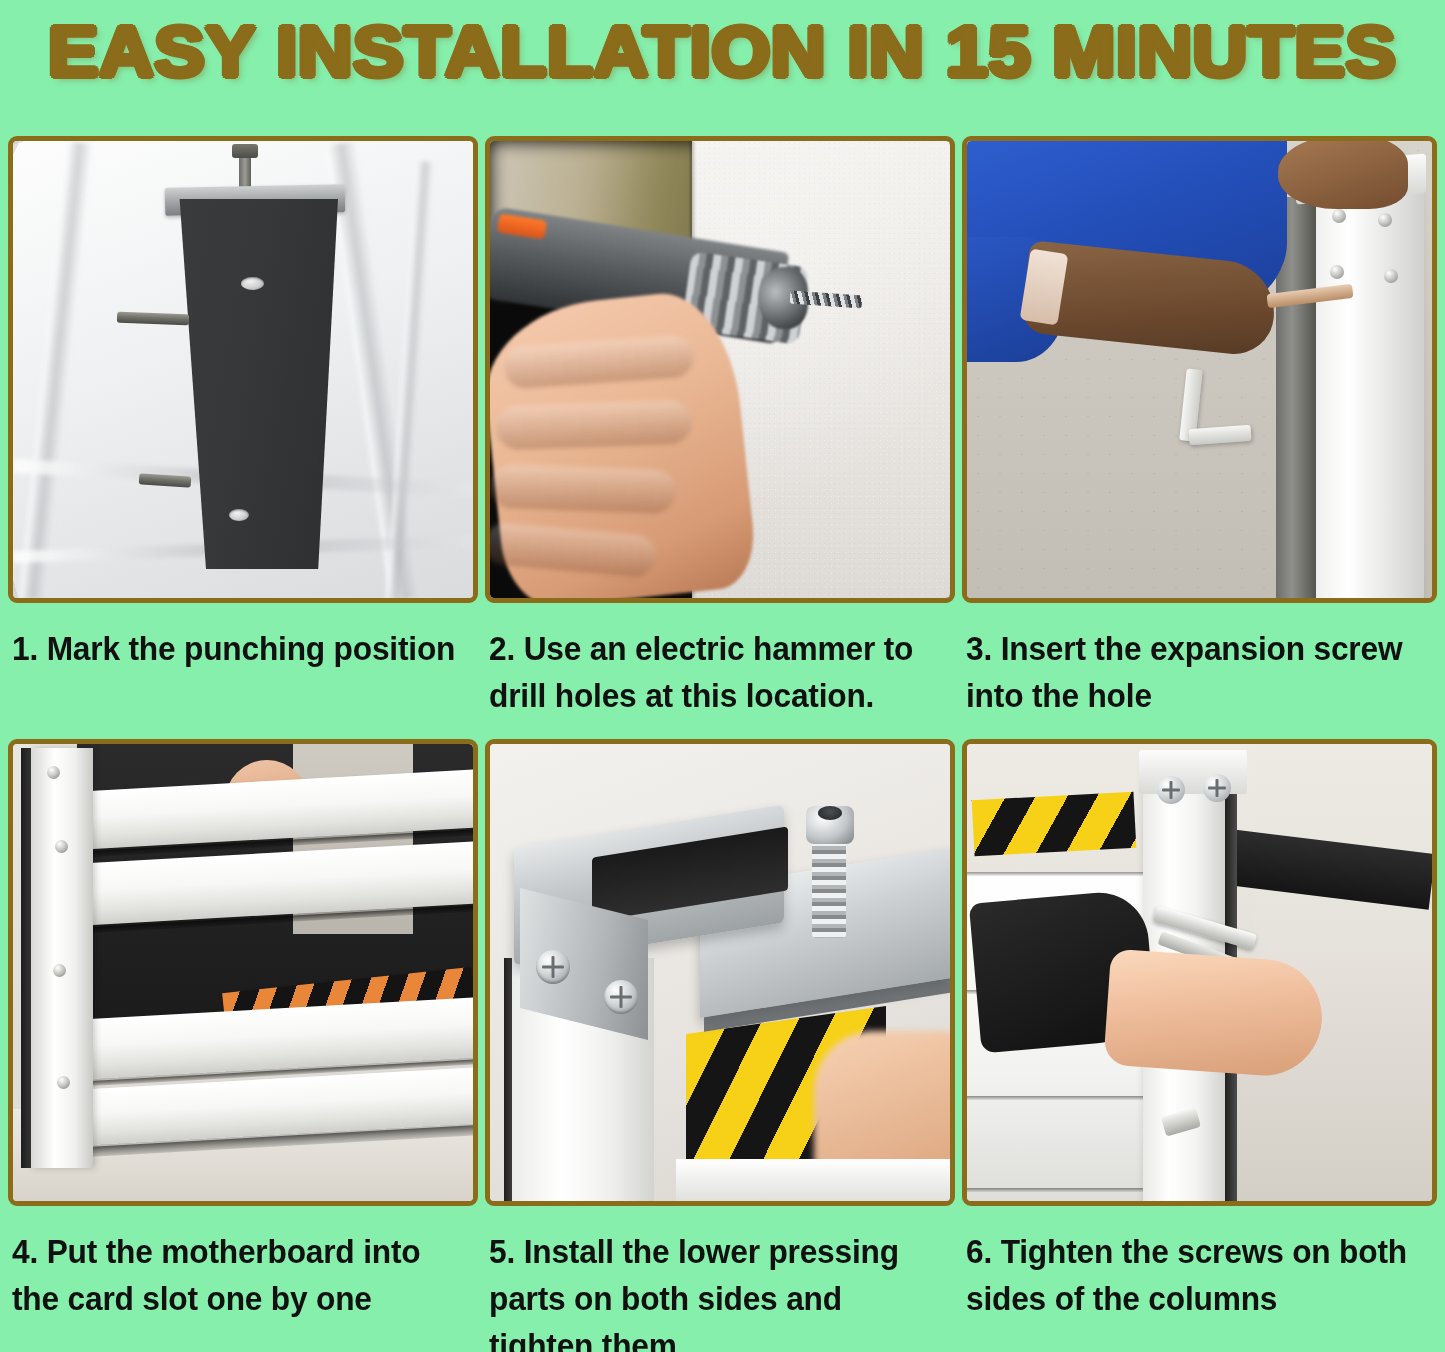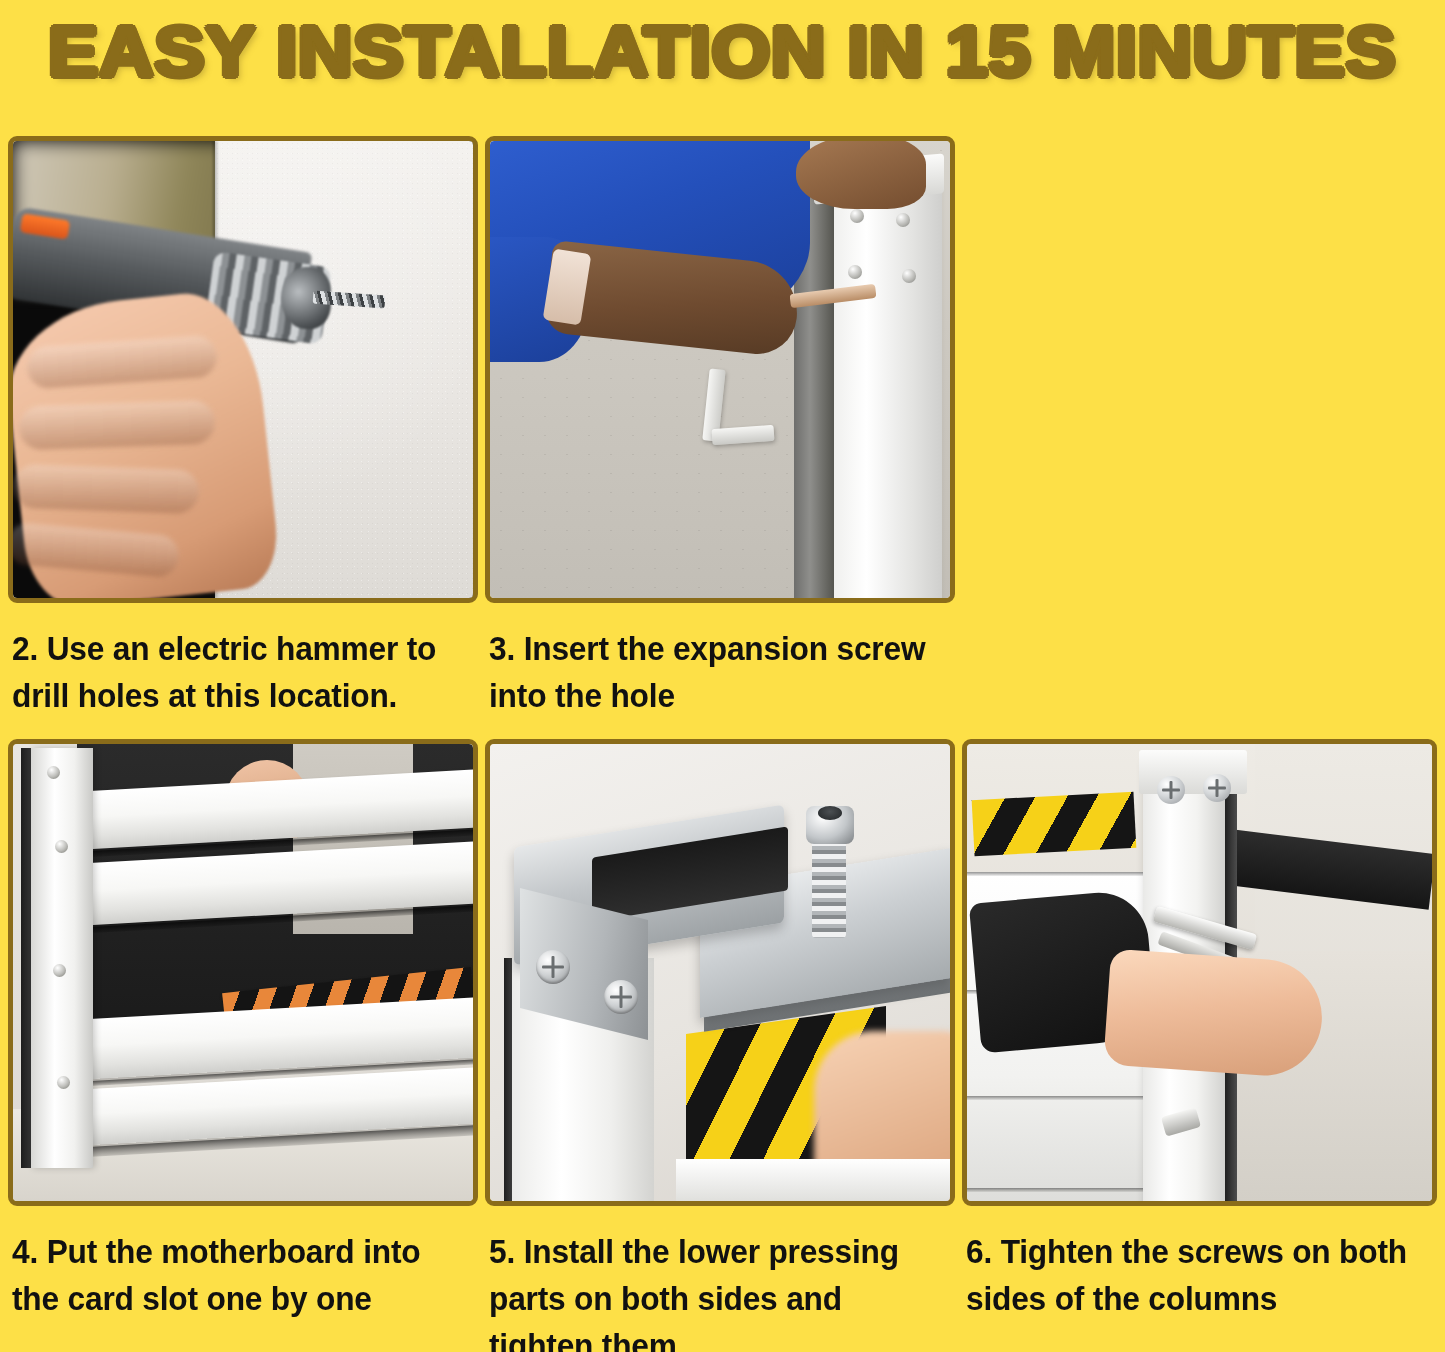--- a/index.html
+++ b/index.html
@@ -12,21 +12,21 @@
     width: 1445px;
     height: 1352px;
     font-family: "Liberation Sans", sans-serif;
     overflow: hidden;
   }
 
   .sheet {
     position: relative;
     width: 1445px;
     height: 1352px;
-    background: #fde047;
+    background: #86efac;
   }
 
   
   .title-bar {
     position: absolute;
     left: 0;
     top: 0;
     width: 1445px;
     height: 104px;
     display: flex;
@@ -593,20 +593,41 @@
 <body>
 
 <div class="sheet">
 
   <div class="title-bar">
     <div class="title-text">EASY INSTALLATION IN 15 MINUTES</div>
   </div>
 
   <div class="grid">
 
+    <div class="cell">
+      <div class="photo-frame">
+        <div class="photo">
+          <div class="p1-bg"></div>
+          <div class="p1-fold" style="left:30px;  top:0;    width:26px; height:460px; transform:rotate(6deg);"></div>
+          <div class="p1-fold" style="left:345px; top:0;    width:30px; height:460px; transform:rotate(-8deg);"></div>
+          <div class="p1-fold" style="left:388px; top:20px; width:18px; height:440px; transform:rotate(4deg);"></div>
+          <div class="p1-fold" style="left:0;   top:330px;  width:460px; height:14px; transform:rotate(3deg);"></div>
+          <div class="p1-fold" style="left:0;   top:402px;  width:460px; height:12px; transform:rotate(-2deg);"></div>
+          <div class="p1-rod"></div>
+          <div class="p1-nut"></div>
+          <div class="p1-cap"></div>
+          <div class="p1-plate"></div>
+          <div class="p1-bolt" style="left:104px; top:172px; width:72px; transform:rotate(2deg);"></div>
+          <div class="p1-bolt" style="left:126px; top:334px; width:52px; transform:rotate(4deg);"></div>
+          <div class="p1-hole" style="left:228px; top:136px; width:23px; height:13px;"></div>
+          <div class="p1-hole" style="left:216px; top:368px; width:20px; height:12px;"></div>
+        </div>
+      </div>
+      <div class="caption">1. Mark the punching position</div>
+    </div>
 
     <div class="cell">
       <div class="photo-frame">
         <div class="photo">
           <div class="p2-bg"></div>
           <div class="p2-blurtop"></div>
           <div class="p2-wall"></div>
           <div class="p2-walledge" style="left:200px;"></div>
           <div class="p2-drillbody"></div>
           <div class="p2-trigger"></div>

